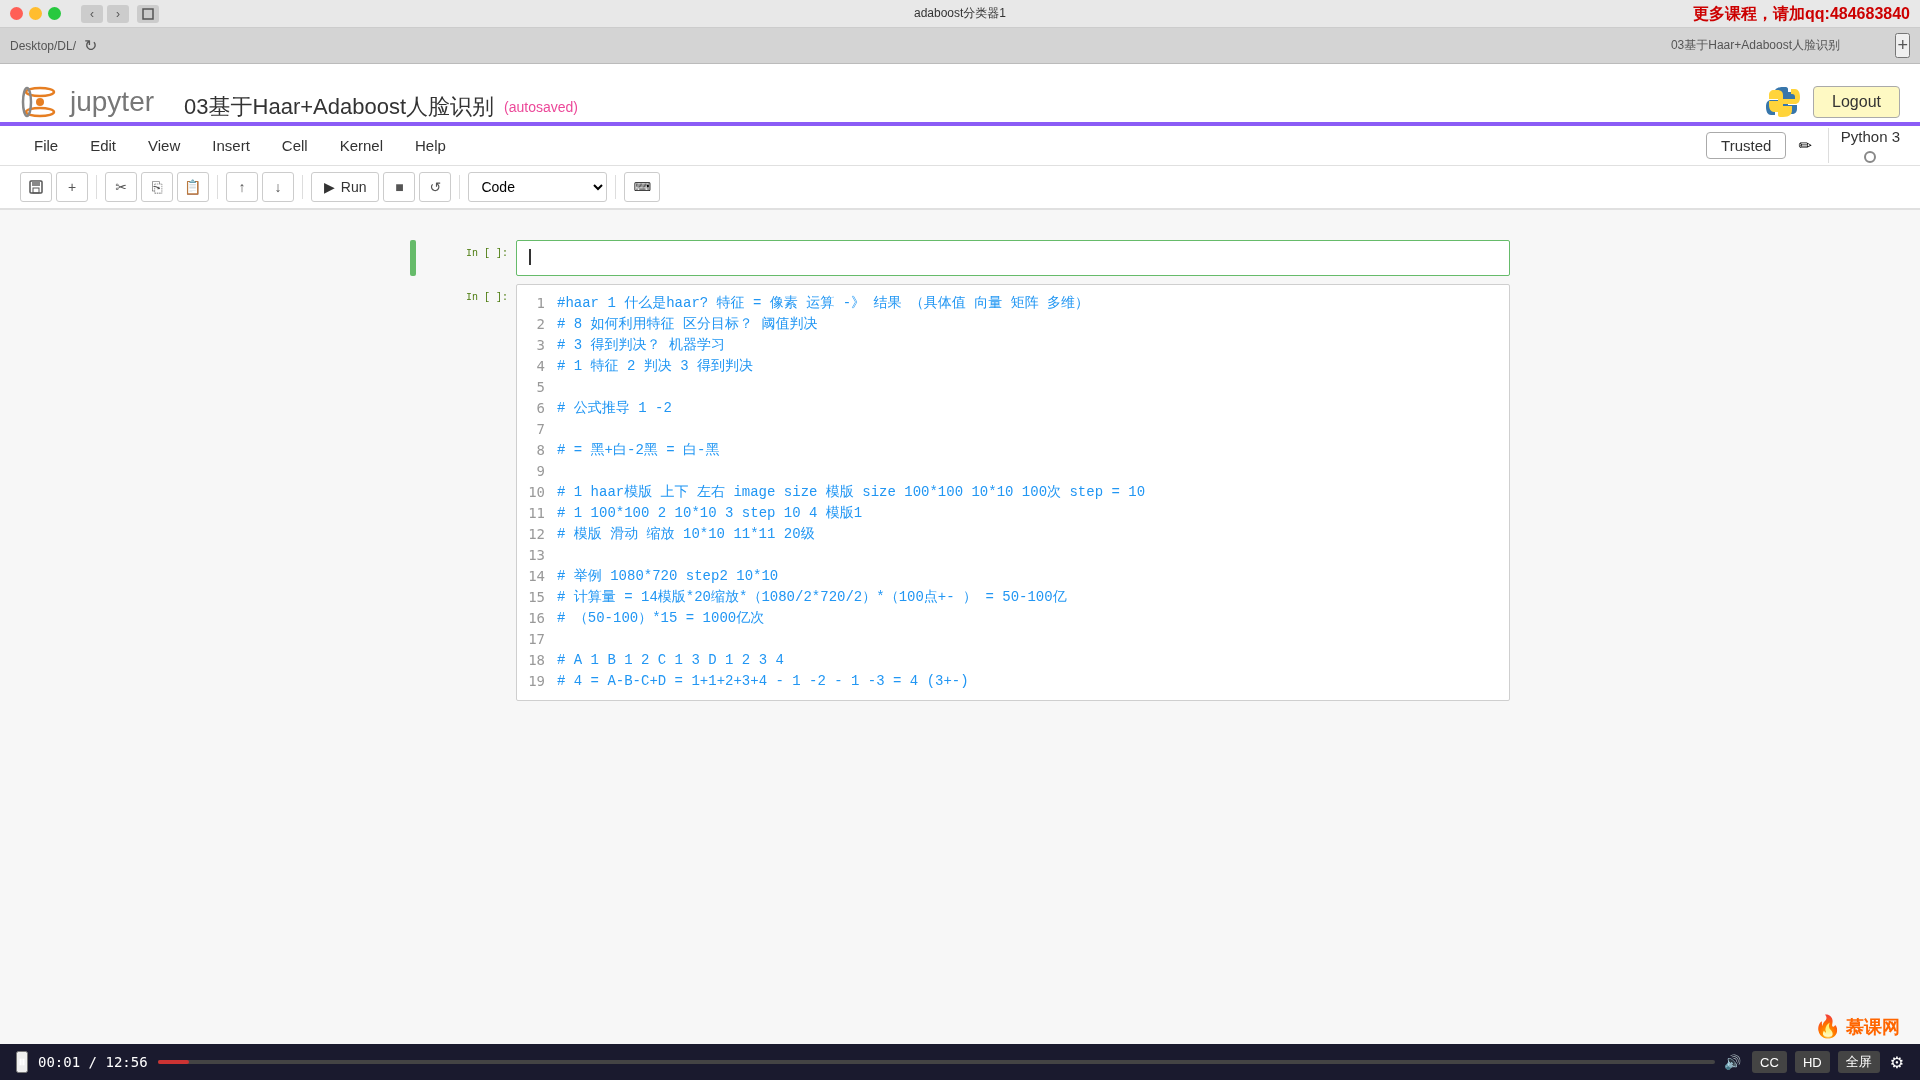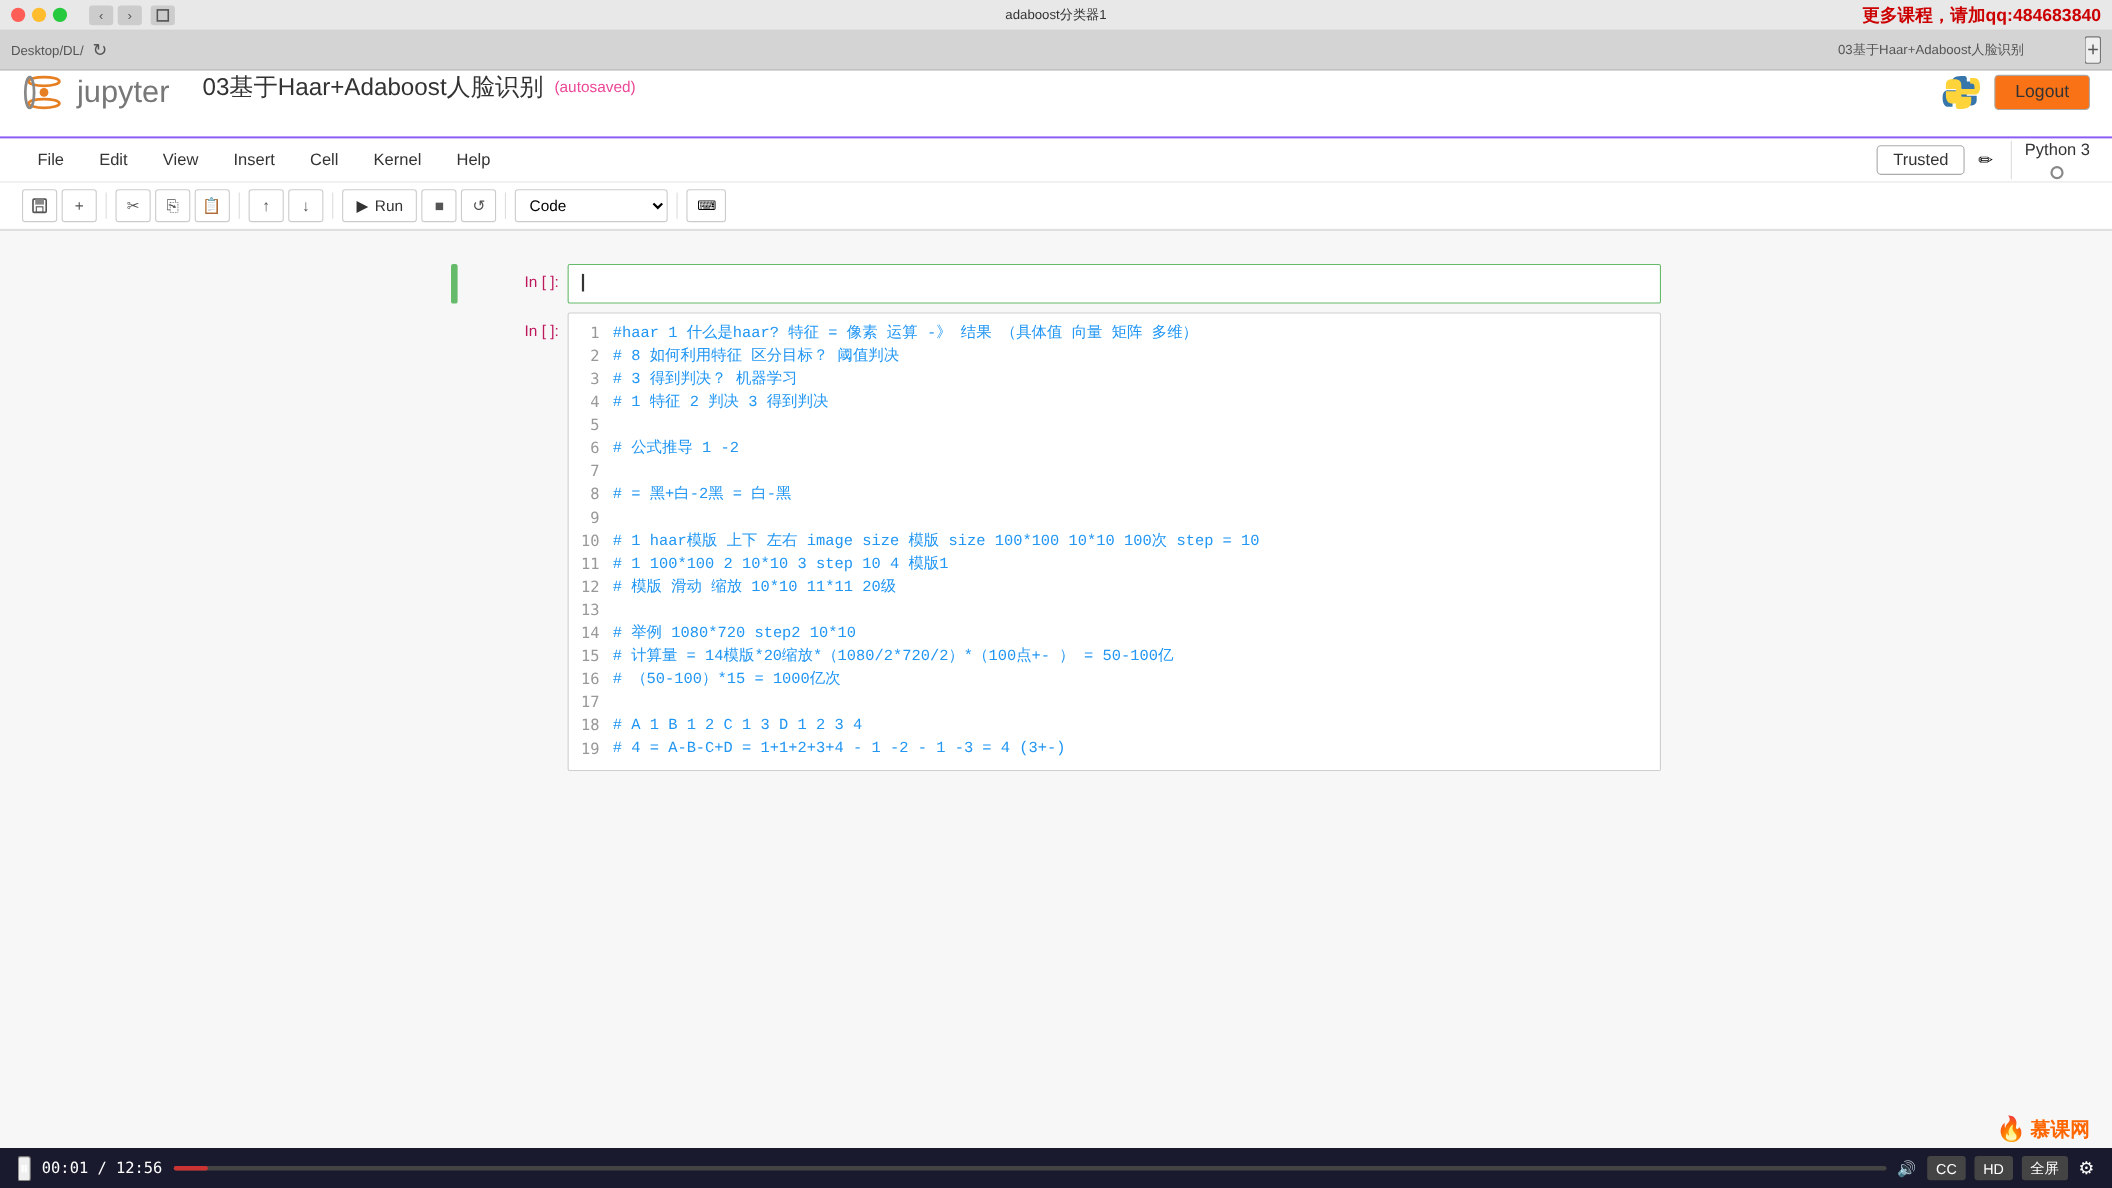--- a/index.html
+++ b/index.html
@@ -56,34 +56,34 @@
     .refresh-btn { background: none; border: none; cursor: pointer; font-size: 16px; color: #555; }
     .browser-tab-left { font-size: 12px; color: #555; }
     .browser-tab-right { position: absolute; right: 80px; font-size: 12px; color: #555; }
     .browser-new-tab { position: absolute; right: 10px; font-size: 18px; color: #555; cursor: pointer; }
 
     
     .jupyter-header {
       background: white;
       height: 62px;
       display: flex;
-      align-items: flex-start;
+      align-items: flex-end;
       padding: 0 20px;
-      border-bottom: 2px solid #8b5cf6;
+      border-bottom: 4px solid #8b5cf6;
     }
     .jupyter-logo { display: flex; align-items: center; gap: 10px; }
     .jupyter-logo-icon { width: 40px; height: 40px; }
     .jupyter-logo-text { font-size: 28px; font-weight: 300; color: #777; }
     .notebook-title-area { margin-left: 30px; display: flex; align-items: center; gap: 10px; }
     .notebook-title { font-size: 22px; color: #333; }
     .notebook-autosaved { font-size: 14px; color: #ec4899; }
     .jupyter-header-right { margin-left: auto; display: flex; align-items: center; gap: 10px; }
     .python-logo { width: 40px; height: 40px; }
     .logout-btn {
-      background: #f97316;
+      background: #fef9c3;
       border: 1px solid #aaa;
       border-radius: 4px;
       padding: 6px 18px;
       font-size: 16px;
       cursor: pointer;
       color: #333;
     }
 
     
     .menu-bar {
@@ -198,23 +198,23 @@
     .cell-left-bar {
       width: 6px;
       flex-shrink: 0;
     }
     .cell-left-bar.active { background: #66bb6a; border-radius: 2px; }
     .cell-prompt {
       width: 100px;
       flex-shrink: 0;
       padding: 8px 8px 8px 0;
       text-align: right;
-      font-size: 14px;
-      color: #be185d;
-      font-family: Liberation Sans, sans-serif;
+      font-size: 10px;
+      color: #4d7c0f;
+      font-family: Liberation Mono, monospace;
     }
     .cell-body {
       flex: 1;
       border: 1px solid #66bb6a;
       border-radius: 2px;
       background: white;
       min-height: 36px;
       display: flex;
       align-items: flex-start;
     }

